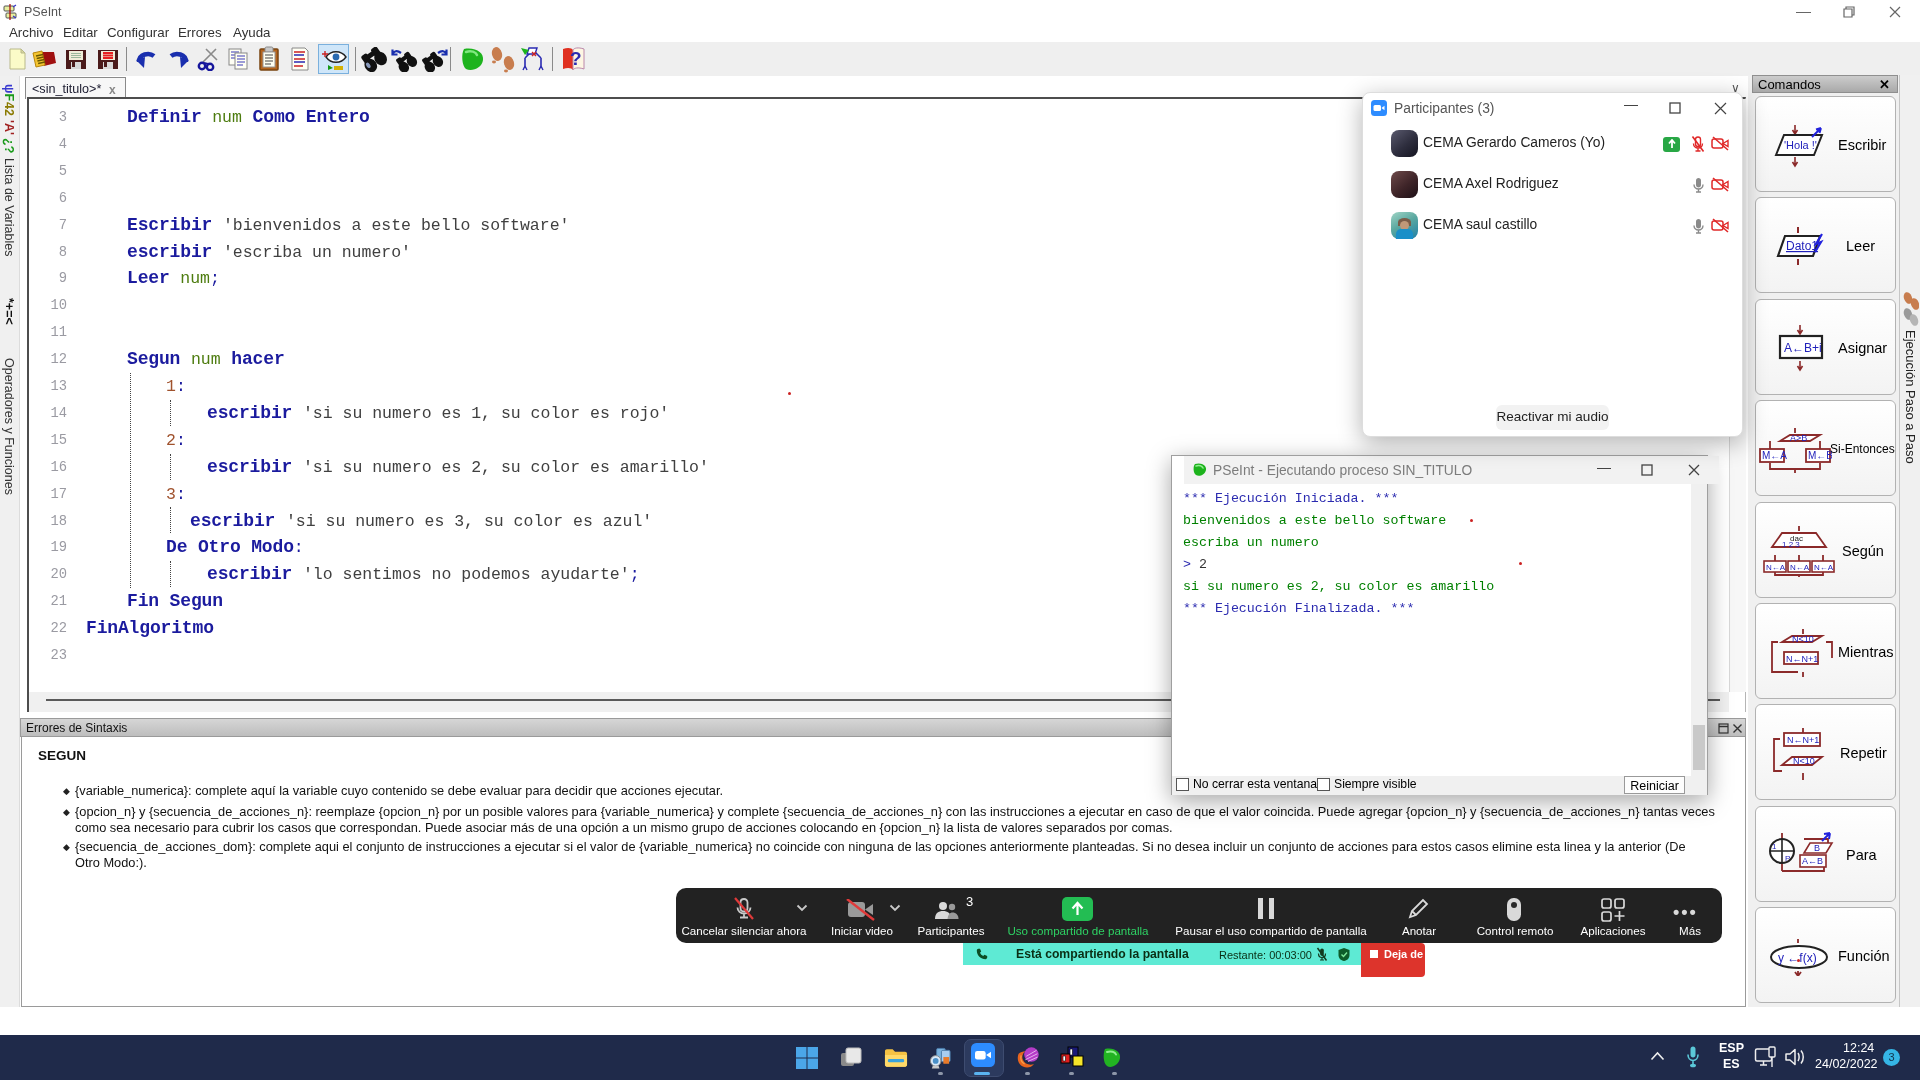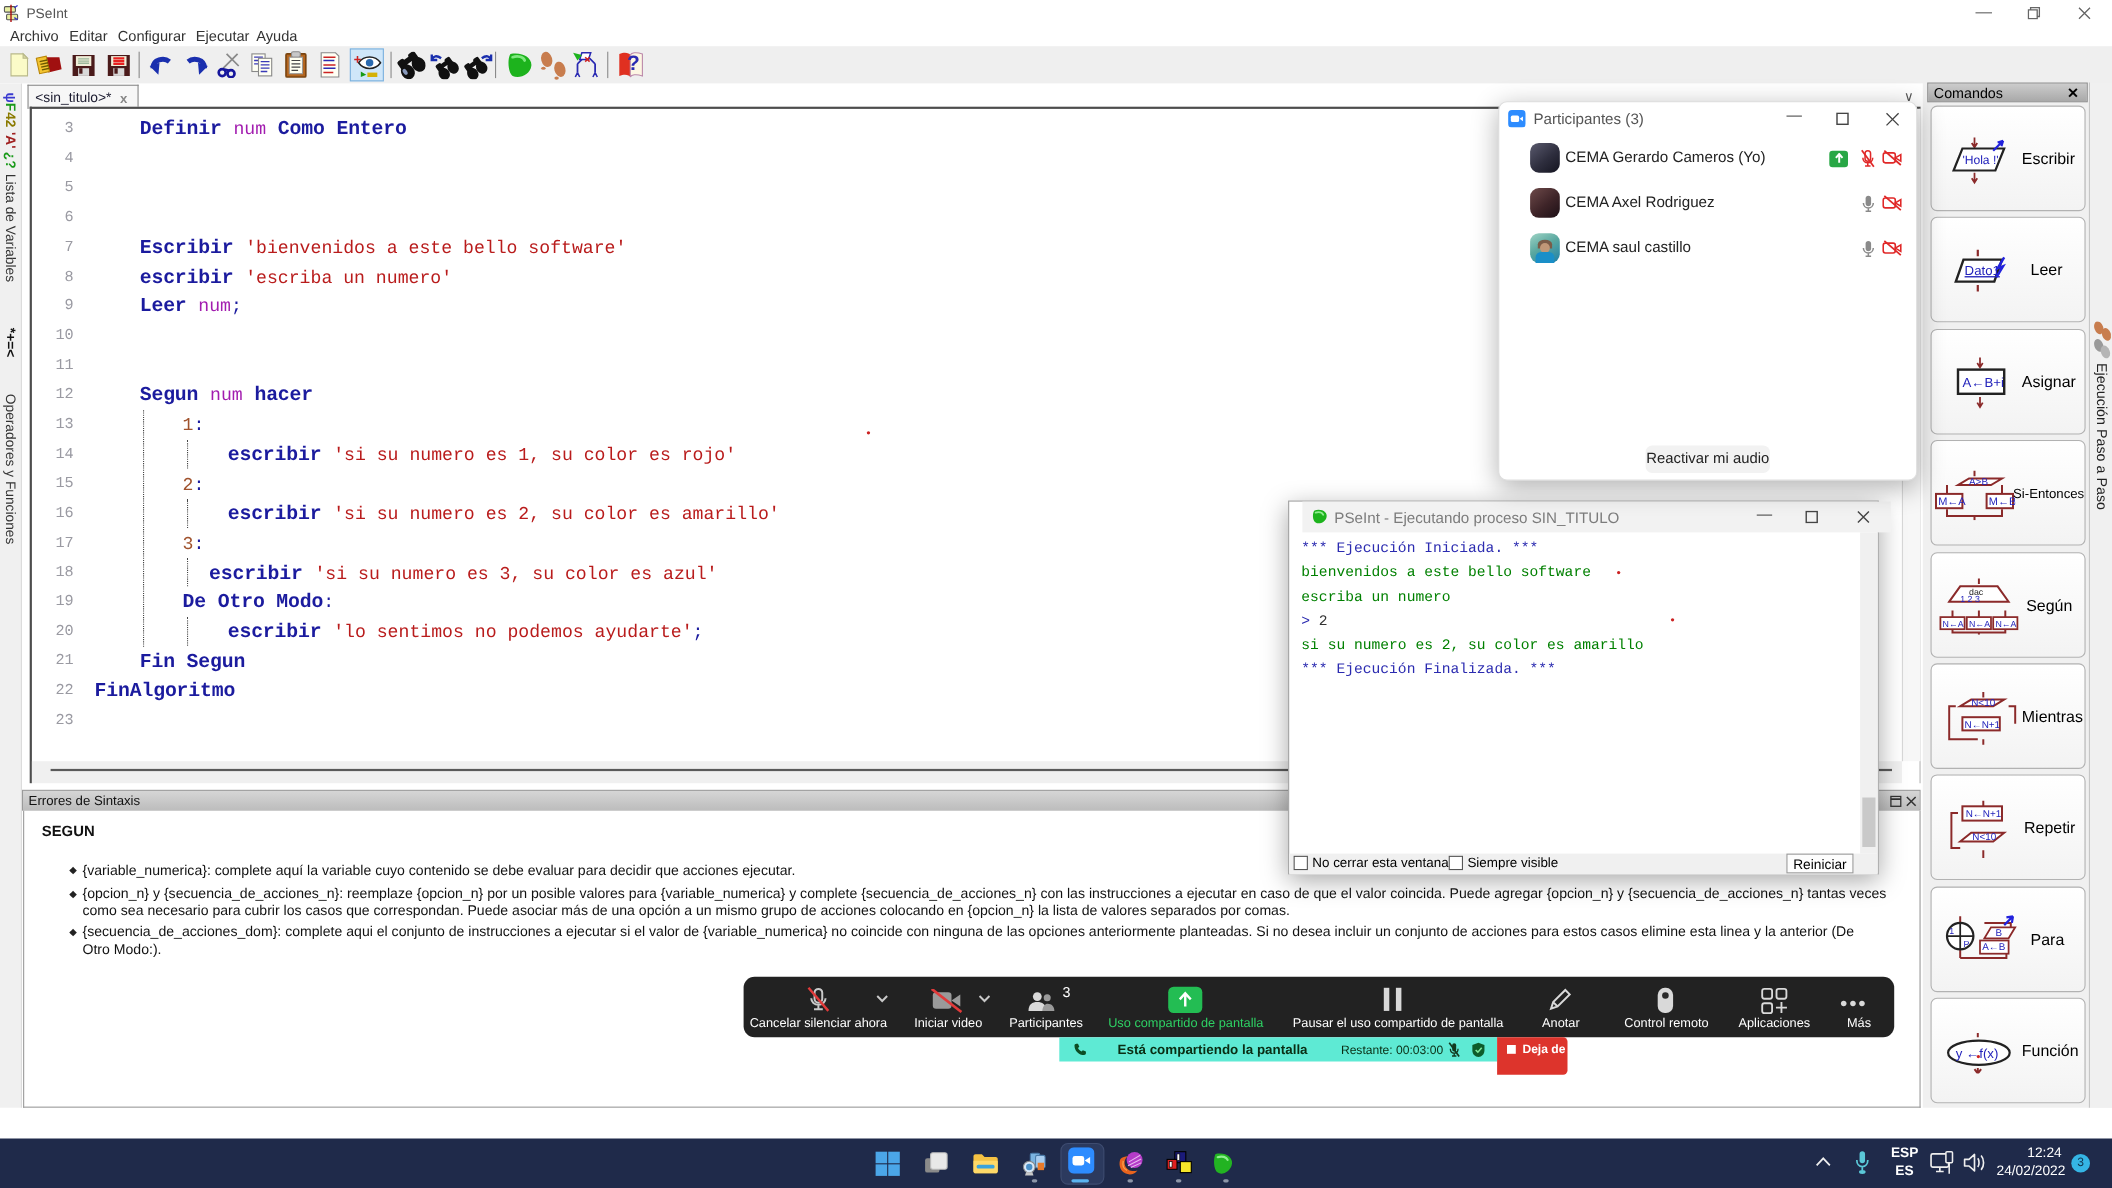--- a/index.html
+++ b/index.html
@@ -18,22 +18,22 @@
 #tabrow{left:0;top:76px;width:1920px;height:23px;background:#fff;}
 #tab1{position:absolute;left:25px;top:1px;width:101px;height:22px;background:#f7f7f7;border:1px solid #8a8a8a;border-bottom:none;font-size:12.6px;color:#1a1a2e;padding:4px 0 0 6px;}
 
 #lsidebar{left:0;top:76px;width:20px;height:931px;background:#f0f0f0;border-right:1px solid #dcdcdc;}
 .vtext{position:absolute;writing-mode:vertical-rl;font-size:12.5px;color:#333;left:2px;white-space:nowrap;}
 
 #editor{left:27px;top:97px;width:1719px;height:615px;background:#fff;border-left:2px solid #4d4d4d;border-top:2px solid #4d4d4d;border-right:1px solid #b5b5b5;}
 .ln{position:absolute;left:0px;width:38px;text-align:right;font-family:"Liberation Mono",monospace;font-size:13.8px;color:#9a9aa2;height:27px;line-height:27px;}
 .cl{position:absolute;font-family:"Liberation Mono",monospace;font-size:16.5px;color:#000;height:27px;line-height:27px;white-space:pre;}
 .kw{color:#1b1b9e;font-weight:bold;font-size:18px;letter-spacing:-0.15px;}
-.id{color:#a21caf;}
-.st{color:#b91c1c;margin-top:48px;}
+.id{color:#4d7c0f;}
+.st{color:#404040;margin-top:48px;}
 .nu{color:#a0522d;}
 .pn{color:#1b1b9e;}
 .guide{position:absolute;width:0;border-left:1px dotted #444;}
 #hscroll{left:29px;top:692px;width:1700px;height:20px;background:#f0f0f0;}
 #hthumb{position:absolute;left:17px;top:7px;height:2px;width:1674px;background:#5a5a5a;}
 #vscroll{left:1729px;top:99px;width:17px;height:593px;background:#f7f7f7;border-left:1px solid #d8d8d8;}
 
 #errtitle{left:20px;top:718px;width:1726px;height:19px;background:linear-gradient(#d6d6d6,#bdbdbd);border:1px solid #9a9a9a;font-size:12px;color:#111;padding:2px 0 0 5px;}
 #errbody{left:21px;top:737px;width:1725px;height:270px;background:#fff;border:1px solid #9a9a9a;border-top:none;overflow:hidden;}
 .errline{position:absolute;font-size:12.8px;color:#111;white-space:nowrap;}
@@ -95,21 +95,21 @@
       </svg>
   <svg class="abs" style="left:1889px;top:6px" width="12" height="12" viewBox="0 0 12 12">
         <path d="M1 1 L11 11 M11 1 L1 11" stroke="#666" stroke-width="1.2"></path>
       </svg>
 </div>
 
 <div class="abs" id="menubar">
   <span class="mitem" style="left:9px">Archivo</span>
   <span class="mitem" style="left:63px">Editar</span>
   <span class="mitem" style="left:107px">Configurar</span>
-  <span class="mitem" style="left:178px">Ejecutar</span>
+  <span class="mitem" style="left:178px">Errores</span>
   <span class="mitem" style="left:233px">Ayuda</span>
 </div>
 
 <div class="abs" id="toolbar">
   <svg class="abs" style="left:5px;top:5px" width="24" height="24" viewBox="0 0 24 24">
         <path d="M5 2 L16 2 L20 6 L20 22 L5 22 Z" fill="#fbfbc8" stroke="#b9b98a" stroke-width="1"></path>
         <path d="M16 2 L16 6 L20 6 Z" fill="#d9d9a0" stroke="#b9b98a" stroke-width="1"></path>
       </svg>
   <svg class="abs" style="left:32px;top:5px" width="25" height="24" viewBox="0 0 25 24">
         <path d="M8 5 L22 5 L24 16 L12 19 Z" fill="#a01010"></path>

